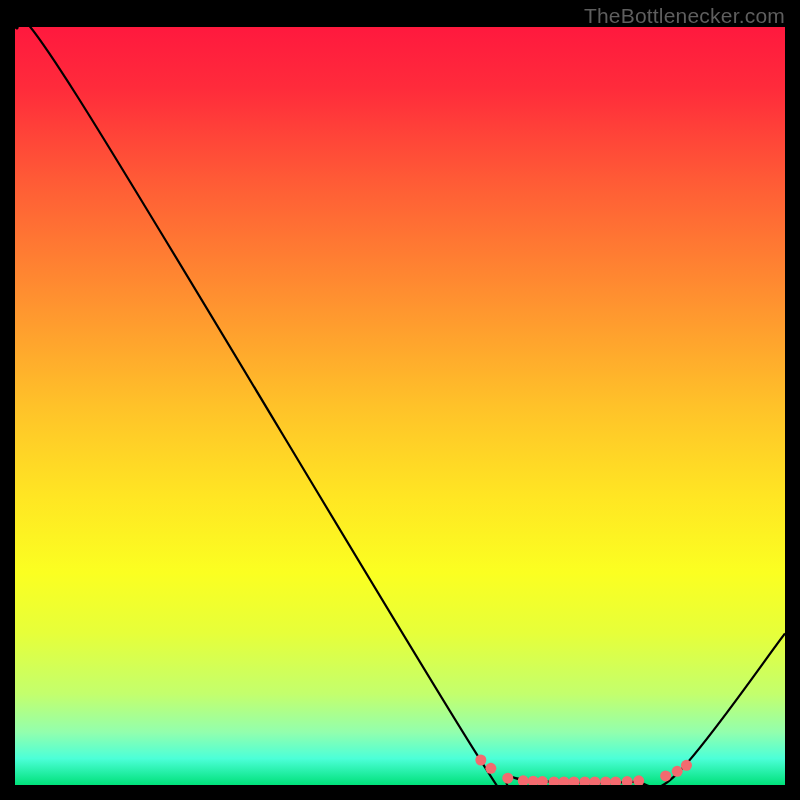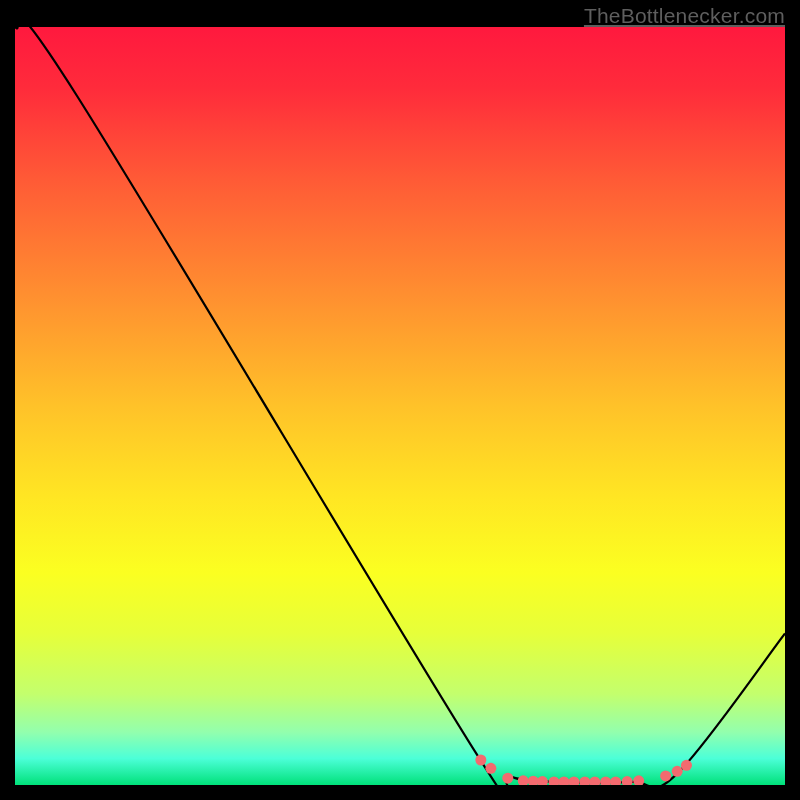--- a/index.html
+++ b/index.html
@@ -27,21 +27,20 @@
     height: 758px;
   }
   .watermark {
     position: absolute;
     right: 15px;
     top: 4px;
     color: #5e5e5e;
     font-size: 21px;
     font-weight: 500;
     letter-spacing: 0.2px;
-    text-decoration: underline;
   }
 </style>
 </head>
 <body>
 
 <div class="watermark">TheBottlenecker.com</div>
 
 <div class="frame">
   <svg class="plot-area" viewBox="0 0 770 758" preserveAspectRatio="none">
     <defs>

